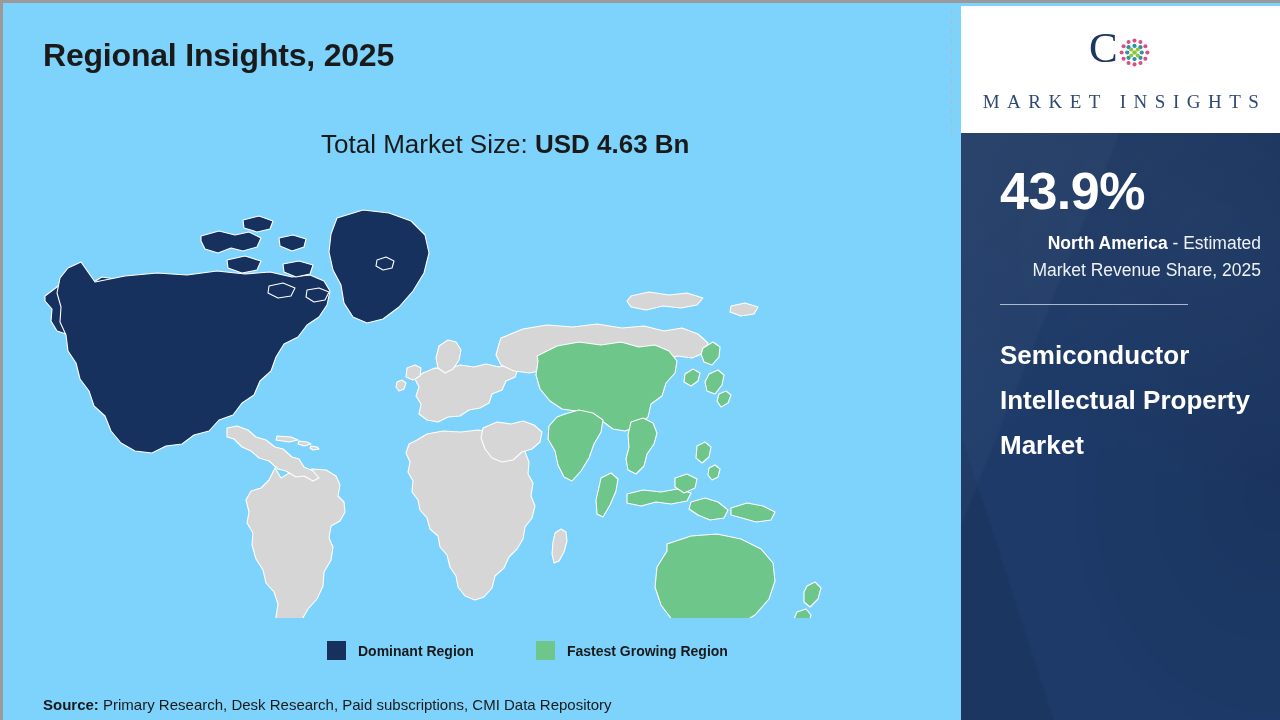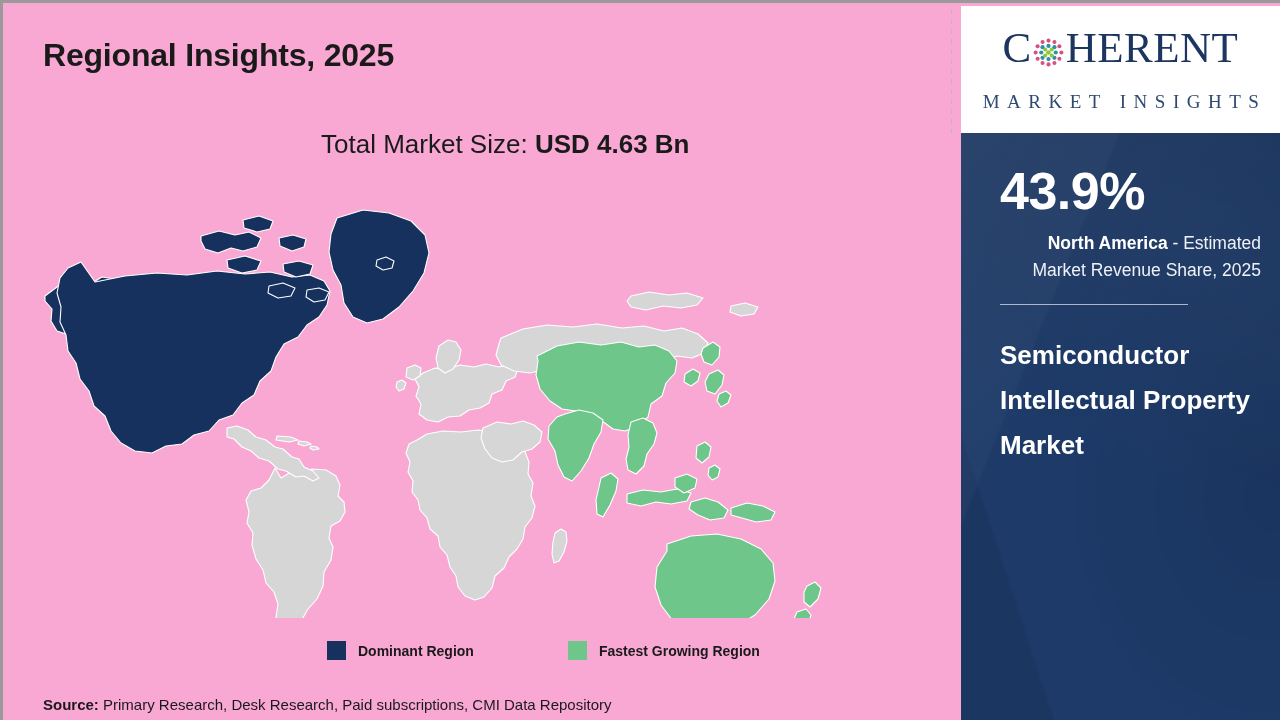--- a/index.html
+++ b/index.html
@@ -7,21 +7,21 @@
     width:1280px;height:720px;overflow:hidden;
     background:#ffffff;
     font-family:"Liberation Sans", sans-serif;
     -webkit-font-smoothing:antialiased;
   }
   #canvas{
     position:relative;width:1280px;height:720px;
     box-sizing:border-box;
     border-top:3px solid #9a9a9a;
     border-left:3px solid #9a9a9a;
-    background:#f9a8d4;
+    background:#7dd3fc;
     overflow:hidden;
   }
 
   
   .page-title{
     position:absolute;left:40px;top:34px;
     font-size:32px;font-weight:bold;color:#1a1a1a;
     letter-spacing:-0.2px;
     white-space:nowrap;
   }
@@ -36,21 +36,21 @@
     position:absolute;left:28px;top:175px;width:900px;height:440px;
   }
   #map-wrap svg{width:100%;height:100%;display:block;}
   .land{fill:#d6d6d6;stroke:#ffffff;stroke-width:1.1;stroke-linejoin:round;}
   .dominant{fill:#16315e;stroke:#ffffff;stroke-width:1.1;stroke-linejoin:round;}
   .fastest{fill:#6ec68a;stroke:#ffffff;stroke-width:1.1;stroke-linejoin:round;}
 
   
   #legend{
     position:absolute;left:300px;top:638px;
-    display:flex;align-items:center;gap:94px;padding-left:24px;
+    display:flex;align-items:center;gap:62px;padding-left:24px;
   }
   .legend-item{display:flex;align-items:center;gap:12px;}
   .swatch{width:19px;height:19px;display:block;}
   .swatch.navy{background:#16315e;}
   .swatch.green{background:#6ec68a;}
   .legend-label{font-size:14px;font-weight:bold;color:#1a1a1a;white-space:nowrap;}
 
   
   #source{
     position:absolute;left:40px;top:693px;
@@ -262,21 +262,20 @@
             <circle cx="50" cy="70" r="6.4" fill="#2f8fa8"></circle>
 
             <circle cx="50" cy="50" r="7" fill="#8dc63f"></circle>
             <circle cx="40" cy="41" r="6.2" fill="#8dc63f"></circle>
             <circle cx="60" cy="41" r="6.2" fill="#8dc63f"></circle>
             <circle cx="40" cy="59" r="6.2" fill="#8dc63f"></circle>
             <circle cx="60" cy="59" r="6.2" fill="#8dc63f"></circle>
           </g>
         </svg>
       </span>
-      <span class="c2">HERENT</span>
     </div>
     <div id="logo-sub">MARKET INSIGHTS</div>
   </div>
 
   <div id="panel">
     <div id="panel-texture"></div>
     <div id="panel-inner">
       <div class="stat-pct">43.9%</div>
       <div class="stat-desc">
         <span class="region">North America</span><span> - Estimated Market Revenue Share, 2025</span>

